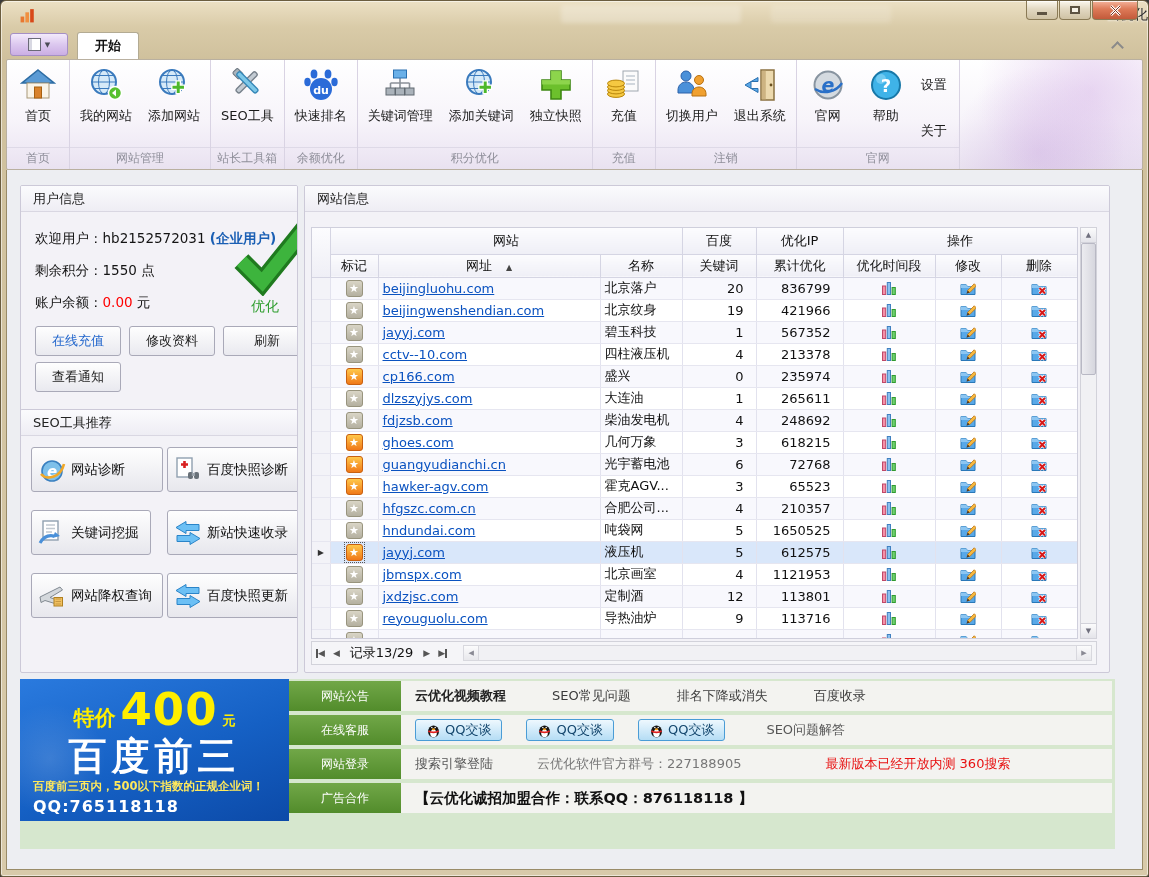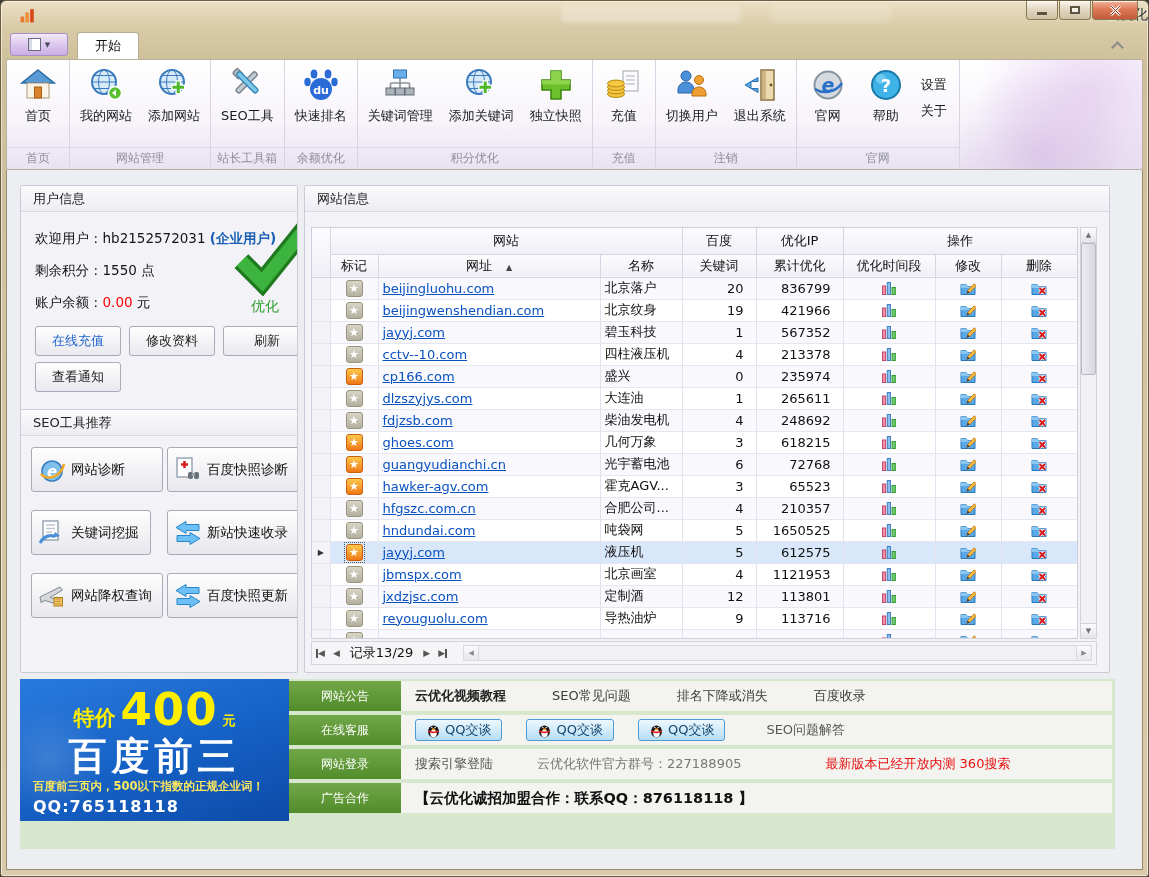--- a/index.html
+++ b/index.html
@@ -26,38 +26,38 @@
   .gl-min{ width:10px; height:3px; background:#5d5342; margin-top:7px; }
   .gl-max{ width:10px; height:8px; border:2px solid #5d5342; background:#f6f2e6; }
 
   
   .tabrow{ position:absolute; left:0; top:28px; right:0; height:30px; }
   .appmenu{ position:absolute; left:9px; top:4px; width:58px; height:23px; border:1px solid #a58fc5; border-radius:3px;
     background:linear-gradient(#f3eafb,#dcc8ef 50%,#cbaee4); display:flex; align-items:center; justify-content:center; gap:4px; }
   .appmenu .pg{ width:13px; height:13px; border:1px solid #6a6a78; background:#fff; box-shadow:inset 3px 0 0 #d8d8e2; }
   .appmenu .car{ font-size:7px; color:#4a4a55; }
   .tab{ position:absolute; left:76px; top:3px; width:62px; height:27px; background:#fff; border:1px solid #b3ab93; border-bottom:none;
-    border-radius:3px 3px 0 0; text-align:center; line-height:26px; font-size:13px; color:#111; }
+    border-radius:3px 3px 0 0; text-align:center; line-height:26px; font-size:13px; color:#111;font-weight:bold; }
   .chev{ position:absolute; right:26px; top:14px; width:9px; height:9px; border-left:2px solid #8a8a8a; border-top:2px solid #8a8a8a; transform:rotate(45deg); }
 
   
   .ribbon{ position:absolute; left:5px; right:5px; top:58px; height:111px;
     background:linear-gradient(180deg,#ffffff,#f7f4fa 55%,#eee8f4 85%,#e9e2f0);
     border:1px solid #b9b0a0; border-radius:2px; overflow:hidden; }
   .ribbon-deco{ position:absolute; right:0; top:0; width:230px; height:100%;
     background:radial-gradient(circle at 78% 28%, rgba(203,160,225,.40), transparent 58%),
                radial-gradient(circle at 55% 85%, rgba(190,150,216,.32), transparent 55%); }
   #ribbon-groups{ position:absolute; left:0; top:0; height:100%; display:flex; }
   .rgroup{ display:flex; flex-direction:column; border-right:1px solid #d9d3e3; height:100%; }
   .rbtns{ flex:1; display:flex; align-items:flex-start; padding:4px 2px 0; }
   .rbtn{ display:flex; flex-direction:column; align-items:center; padding:3px 8px 0; min-width:58px; border-radius:3px; }
   .ricon{ width:36px; height:36px; display:block; }
   .ricon svg{ width:100%; height:100%; }
   .rlbl{ font-size:13px; color:#1a1a1a; margin-top:4px; white-space:nowrap; }
-  .rstack{ display:flex; flex-direction:column; gap:8px; padding:12px 10px 0 6px; font-size:13px; color:#1a1a1a; }
+  .rstack{ display:flex; flex-direction:column; gap:28px; padding:12px 10px 0 6px; font-size:13px; color:#1a1a1a; }
   .rglabel{ height:22px; line-height:20px; text-align:center; font-size:12px; color:#8f8f9a; border-top:1px solid rgba(210,205,222,.6); }
 
   
   .content{ position:absolute; left:5px; right:5px; top:169px; bottom:6px; background:#edeef2; border:1px solid #998b68; border-top:none; overflow:hidden; }
   .panel{ position:absolute; background:#f3f2f7; border:1px solid #ccc9d8; border-radius:2px; overflow:hidden; }
   .panel-h{ height:26px; line-height:25px; padding-left:12px; font-size:13px; color:#222;
     background:linear-gradient(#fbfbfd,#eeedf4); border-bottom:1px solid #d9d7e2; }
 
   
   #user-panel{ left:13px; top:15px; width:278px; height:276px; }

